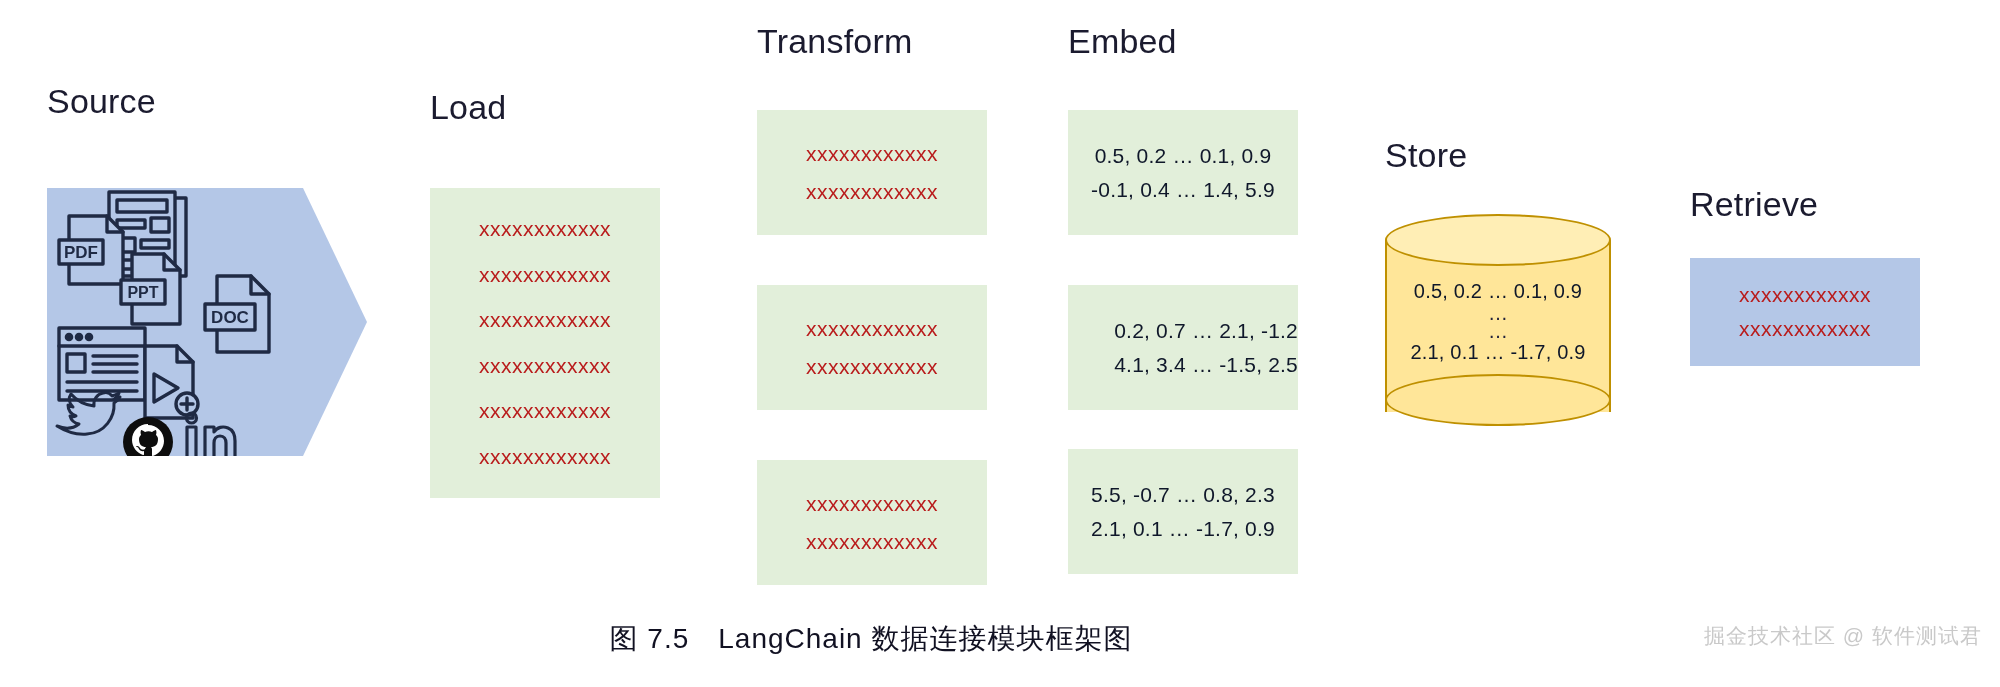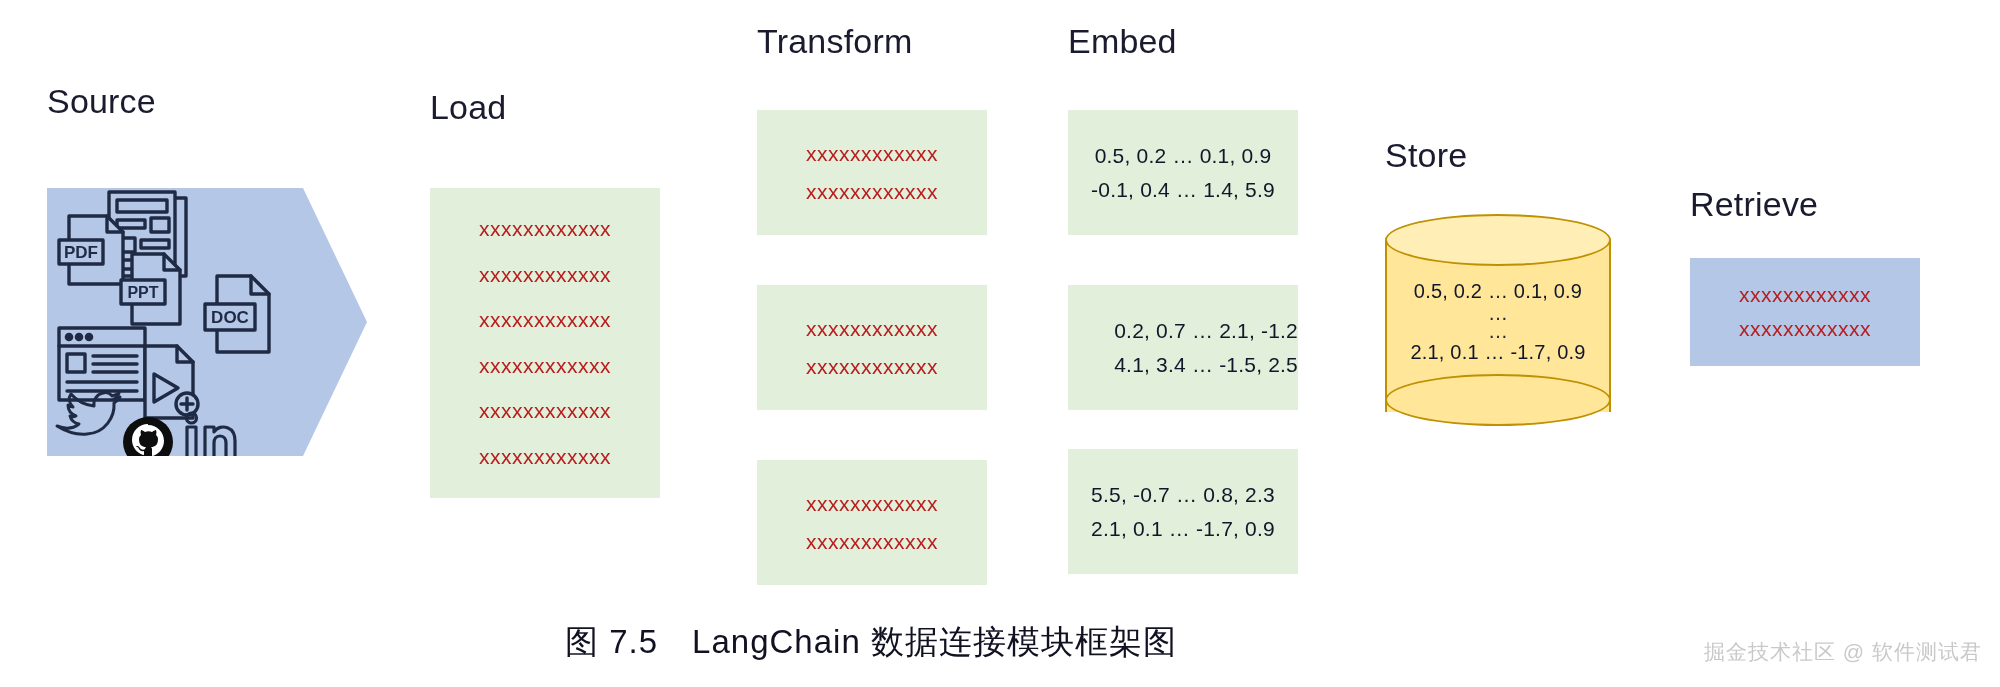--- a/index.html
+++ b/index.html
@@ -165,33 +165,32 @@
     justify-content: center;
     gap: 10px;
   }
 
   
   .caption {
     left: 0;
     top: 620px;
     width: 1742px;
     text-align: center;
-    font-size: 33px;
+    font-size: 28px;
     color: #111122;
     font-family: "Liberation Sans", "DejaVu Sans", sans-serif;
     letter-spacing: 1px;
   }
   .watermark {
     right: 18px;
     top: 622px;
     font-size: 21px;
     color: #c9c9c9;
     white-space: nowrap;
     letter-spacing: 1px;
-    margin-top: 16px;
   }
 </style>
 </head>
 <body>
 
 <div class="stage">
 
   <div class="abs stage-title" style="left:47px; top:82px; width:320px;">Source</div>
 
   <div class="abs source-arrow"></div>

